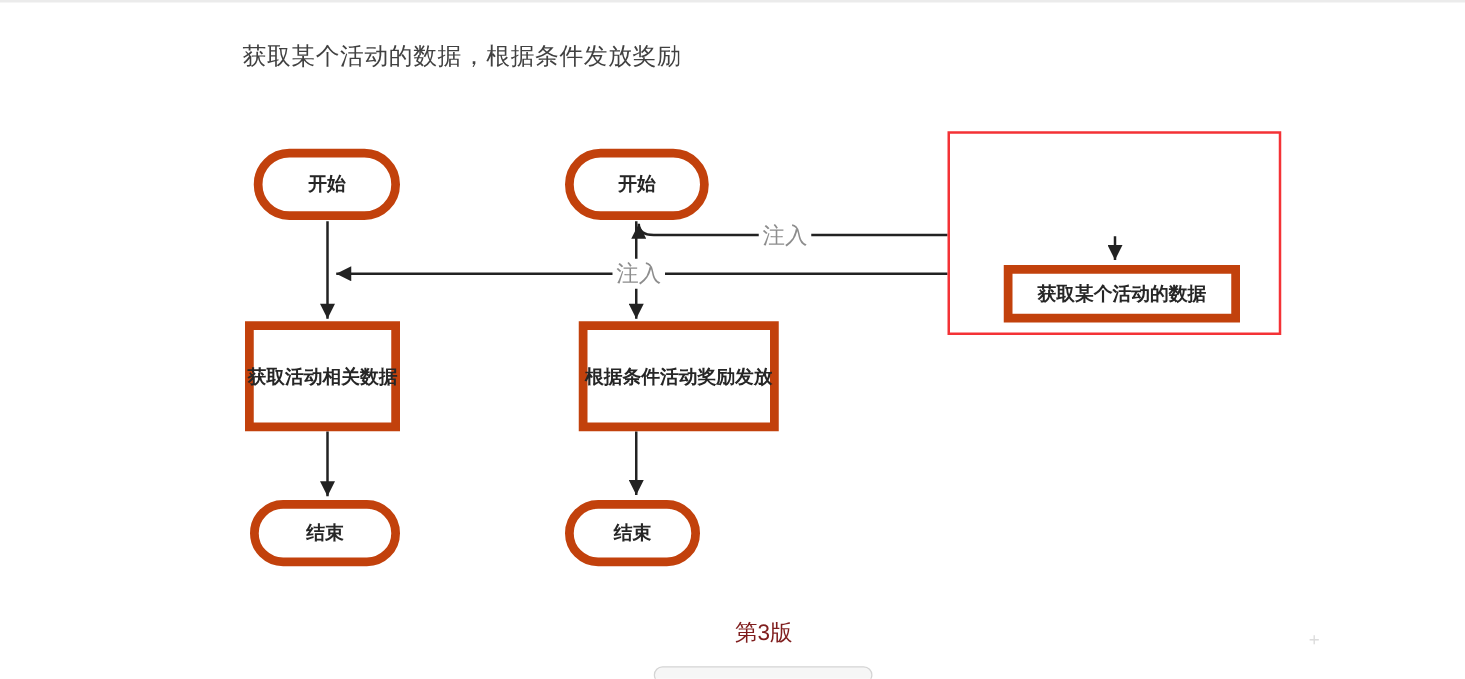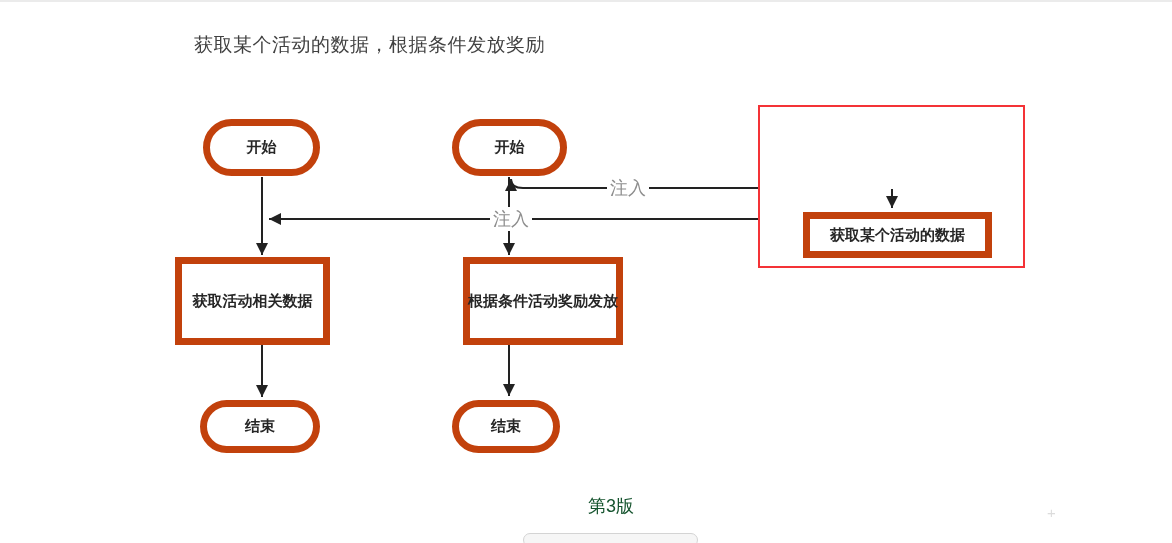--- a/index.html
+++ b/index.html
@@ -67,21 +67,21 @@
     font-family: "Liberation Serif", "DejaVu Serif", serif;
     font-size: 18px;
     color: #8d8d8d;
     white-space: nowrap;
   }
   .caption {
     position: absolute;
     left: 611px; top: 494px;
     transform: translateX(-50%);
     font-size: 18px;
-    color: #14532d;
+    color: #7f1d1d;
     white-space: nowrap;
   }
   .bottom-bar {
     position: absolute;
     left: 523px; top: 533px;
     width: 175px; height: 14px;
     box-sizing: border-box;
     background: #f6f6f6;
     border: 1px solid #d4d4d4;
     border-radius: 7px;
@@ -120,21 +120,21 @@
     <path d="M892,189 L892,208" stroke="#222222" stroke-width="2" fill="none" marker-end="url(#ah)"></path>
 
     <path d="M758,188 L523,188 Q511,188 511,179" stroke="#222222" stroke-width="2" fill="none" marker-end="url(#ah)"></path>
 
     <path d="M758,219 L269,219" stroke="#222222" stroke-width="2" fill="none" marker-end="url(#ah)"></path>
   </svg>
 
   <div class="node terminal" style="left:203px; top:119px; width:117px; height:57px;">
     <span>开始</span>
   </div>
-  <div class="node process" style="left:175px; top:257px; width:155px; height:88px;">
+  <div class="node process" style="left:196px; top:257px; width:124px; height:88px;">
     <span>获取活动相关数据</span>
   </div>
   <div class="node terminal" style="left:200px; top:400px; width:120px; height:53px;">
     <span>结束</span>
   </div>
 
   <div class="node terminal" style="left:452px; top:119px; width:115px; height:57px;">
     <span>开始</span>
   </div>
   <div class="node process" style="left:432px; top:257px; width:160px; height:88px;margin-left:31px;">

